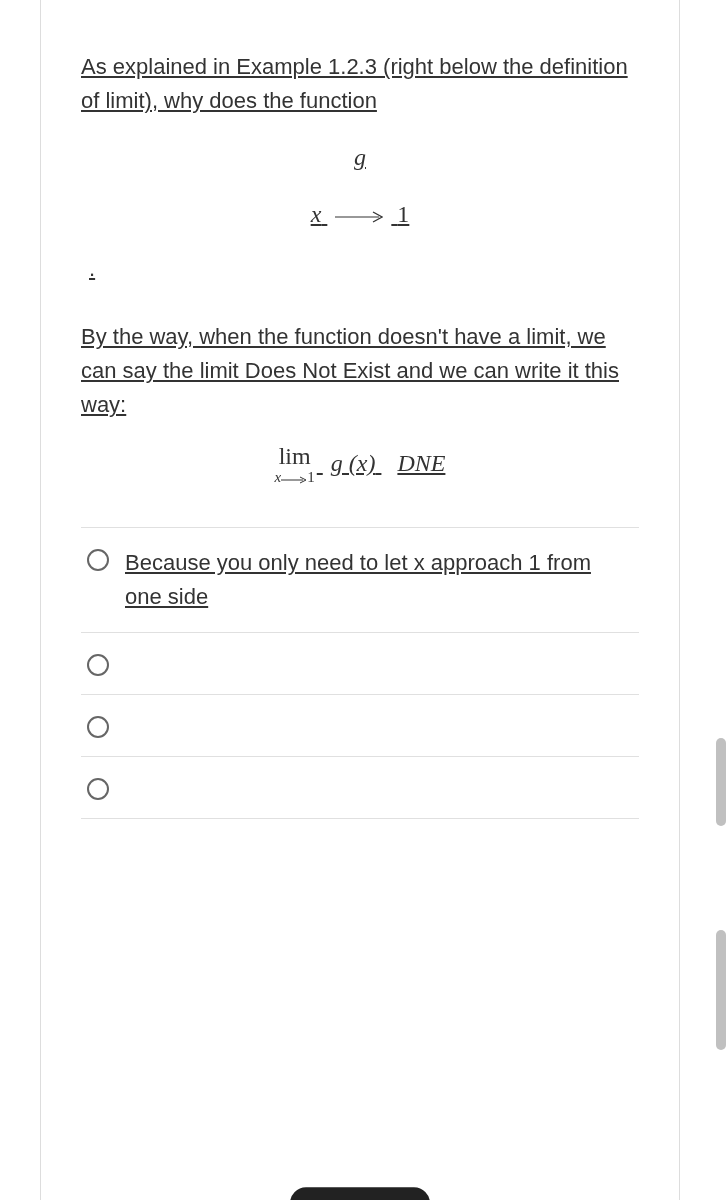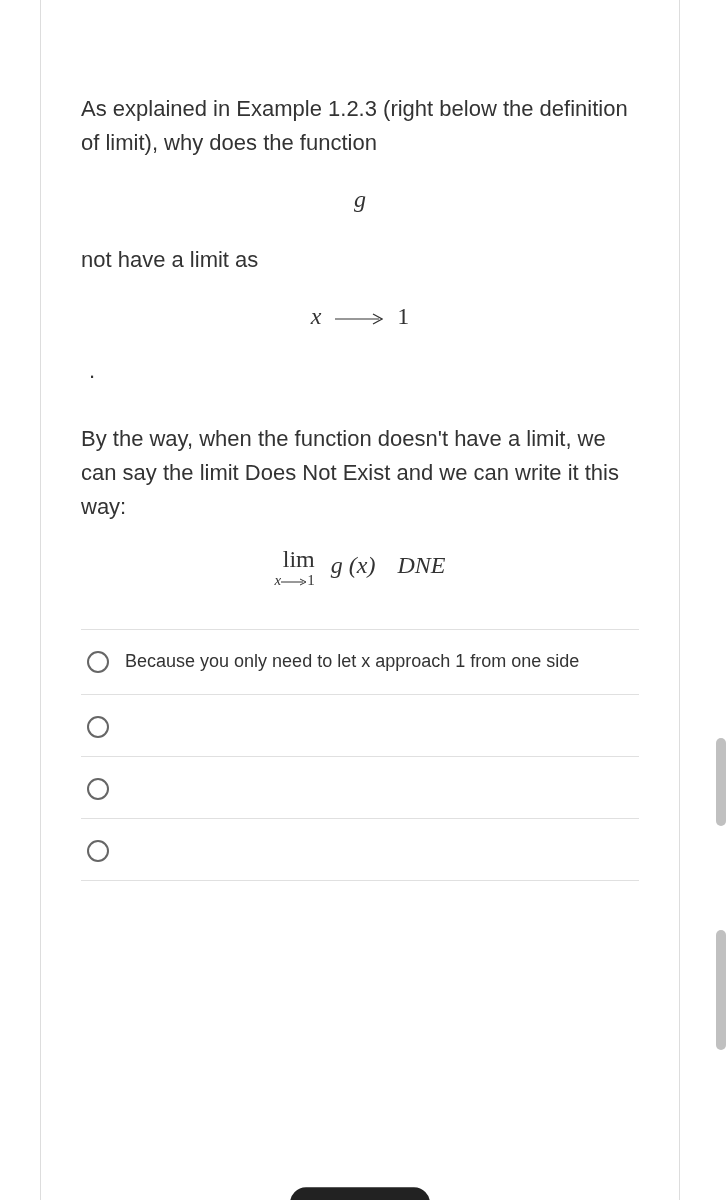--- a/index.html
+++ b/index.html
@@ -14,21 +14,22 @@
     position: relative;
   }
   .page-frame {
     position: absolute;
     left: 40px;
     top: 0;
     width: 640px;
     height: 1200px;
     border-left: 1px solid #ddd;
     border-right: 1px solid #ddd;
-    padding: 92px 40px 0 40px;
+    padding: 50px 40px 0 40px;
+    text-decoration: underline;
   }
   .question-text {
     font-size: 22px;
     line-height: 1.55;
     color: #333;
     font-weight: 300;
   }
   .math-block {
     text-align: center;
     margin: 26px 0 30px 0;
@@ -51,21 +52,21 @@
     font-family: "Times New Roman", Times, serif;
     font-size: 24px;
     white-space: nowrap;
   }
   .limit-wrap {
     display: inline-block;
     vertical-align: middle;
     text-align: center;
     margin-right: 2px;
   }
-  .limit-wrap .lim { display:block; line-height:1;text-align:right; }
+  .limit-wrap .lim { display:block; line-height:1; }
   .limit-wrap .sub {
     display:block;
     font-size: 15px;
     line-height:1;
     margin-top:2px;
   }
   .limit-wrap .sub .smallarrow {
     display:inline-block;
     vertical-align: middle;
   }
@@ -89,21 +90,21 @@
   .radio {
     flex: 0 0 auto;
     width: 22px;
     height: 22px;
     border: 2px solid #666;
     border-radius: 50%;
     margin-right: 16px;
     margin-top: 3px;
   }
   .option-label {
-    font-size: 18px;
+    font-size: 22px;
     line-height: 1.55;
     color: #333;
     font-weight: 300;
   }
   .scrollbar {
     position: absolute;
     right: 0;
     top: 0;
     width: 10px;
     height: 1200px;
@@ -126,21 +127,20 @@
 </style>
 </head>
 <body>
 
 <div class="page-frame">
 
   <p class="question-text">As explained in Example 1.2.3 (right below the definition of limit), why does the function</p>
 
   <div class="math-block">g</div>
 
-  <p class="question-text">not have a limit as</p>
 
   <div class="math-block arrow-line">
     <span>x</span>
     <span class="arrow">
       <svg width="48" height="12" viewBox="0 0 48 12">
         <line x1="0" y1="6" x2="44" y2="6" stroke="#333" stroke-width="1.2"></line>
         <polyline points="38,1 47,6 38,11" fill="none" stroke="#333" stroke-width="1.2"></polyline>
       </svg>
     </span>
     <span style="font-style:normal">1</span>

